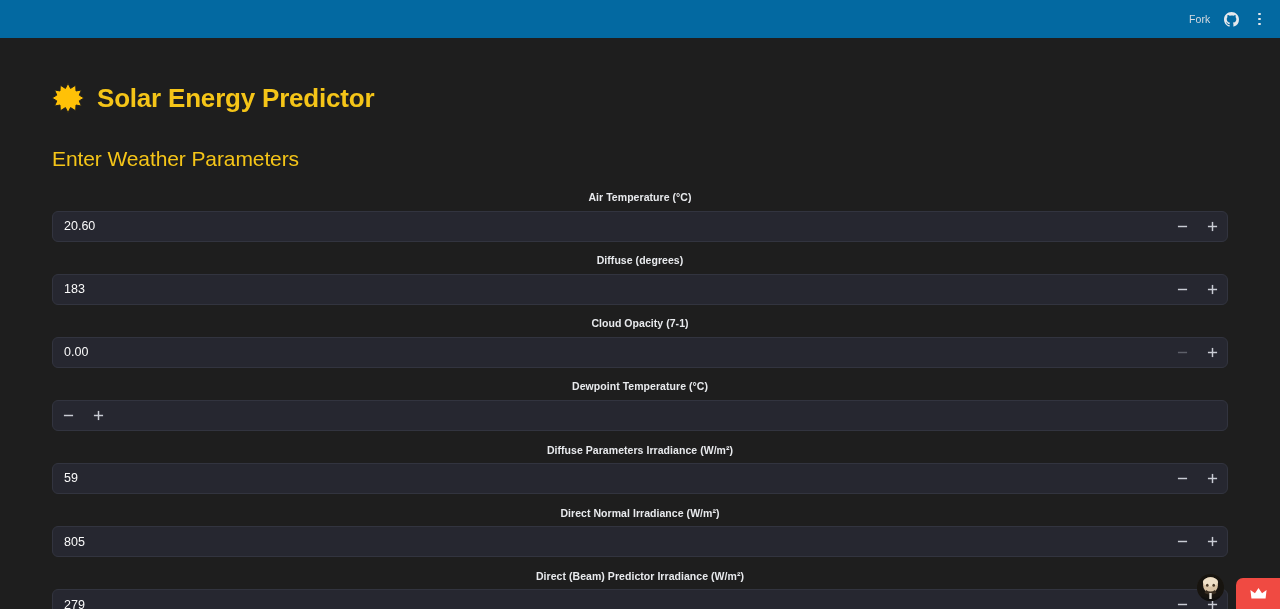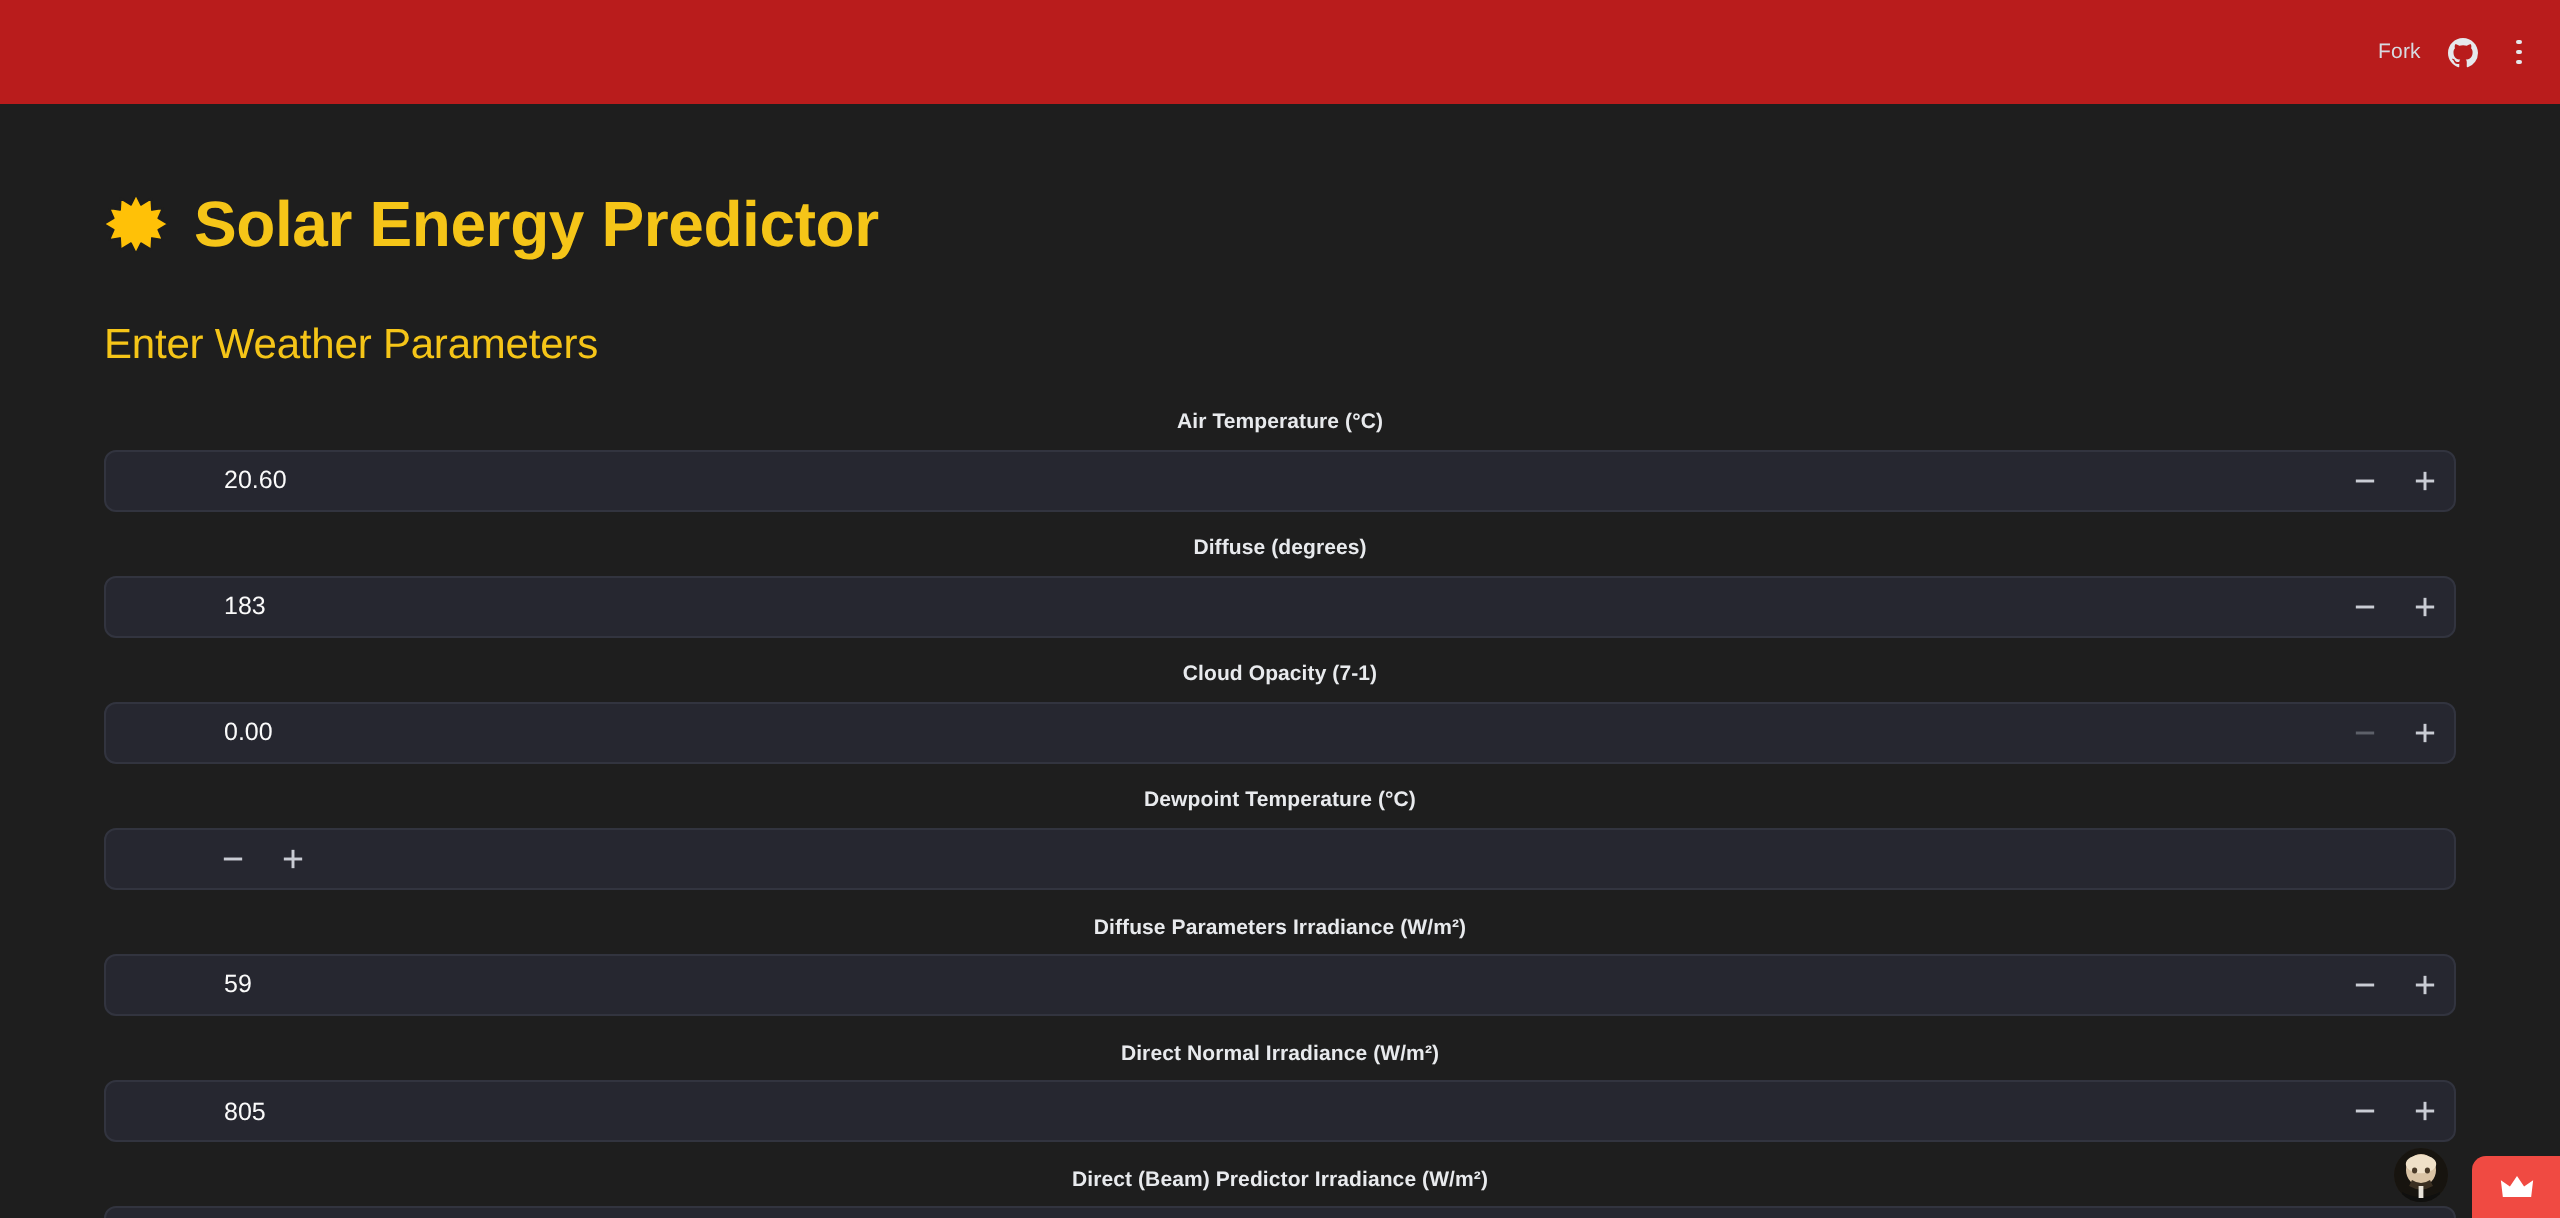--- a/index.html
+++ b/index.html
@@ -12,23 +12,23 @@
 
   body {
     background: #1e1e1e;
     font-family: "Liberation Sans", sans-serif;
     color: #fafafa;
     position: relative;
   }
 
   
   .topbar {
-    height: 52px;
+    height: 38px;
     width: 100%;
-    background: #b91c1c;
+    background: #0369a1;
     display: flex;
     align-items: center;
     justify-content: flex-end;
     padding-right: 14px;
     gap: 14px;
   }
   .fork-link {
     font-size: 10.5px;
     color: #d7dae0;
     letter-spacing: 0.1px;
@@ -56,21 +56,21 @@
   }
 
   .app-title {
     display: flex;
     align-items: center;
     gap: 13px;
     margin-top: 44px;
   }
   .sun-icon { width: 32px; height: 32px; display: block; flex: 0 0 auto; }
   .app-title h1 {
-    font-size: 32px;
+    font-size: 26px;
     font-weight: 700;
     color: #f5c518;
     letter-spacing: -0.2px;
     line-height: 1;
   }
 
   .section-title {
     margin-top: 33px;
     font-size: 21px;
     font-weight: 400;
@@ -93,21 +93,20 @@
   }
 
   .number-input {
     position: relative;
     height: 31px;
     background: #262730;
     border: 1px solid #32343f;
     border-radius: 6px;
     display: flex;
     align-items: center;
-    padding-left: 48px;
   }
   .number-input .value {
     padding-left: 11px;
     font-size: 12.5px;
     color: #fafafa;
     flex: 1;
     line-height: 1;
   }
   .steppers {
     display: flex;

